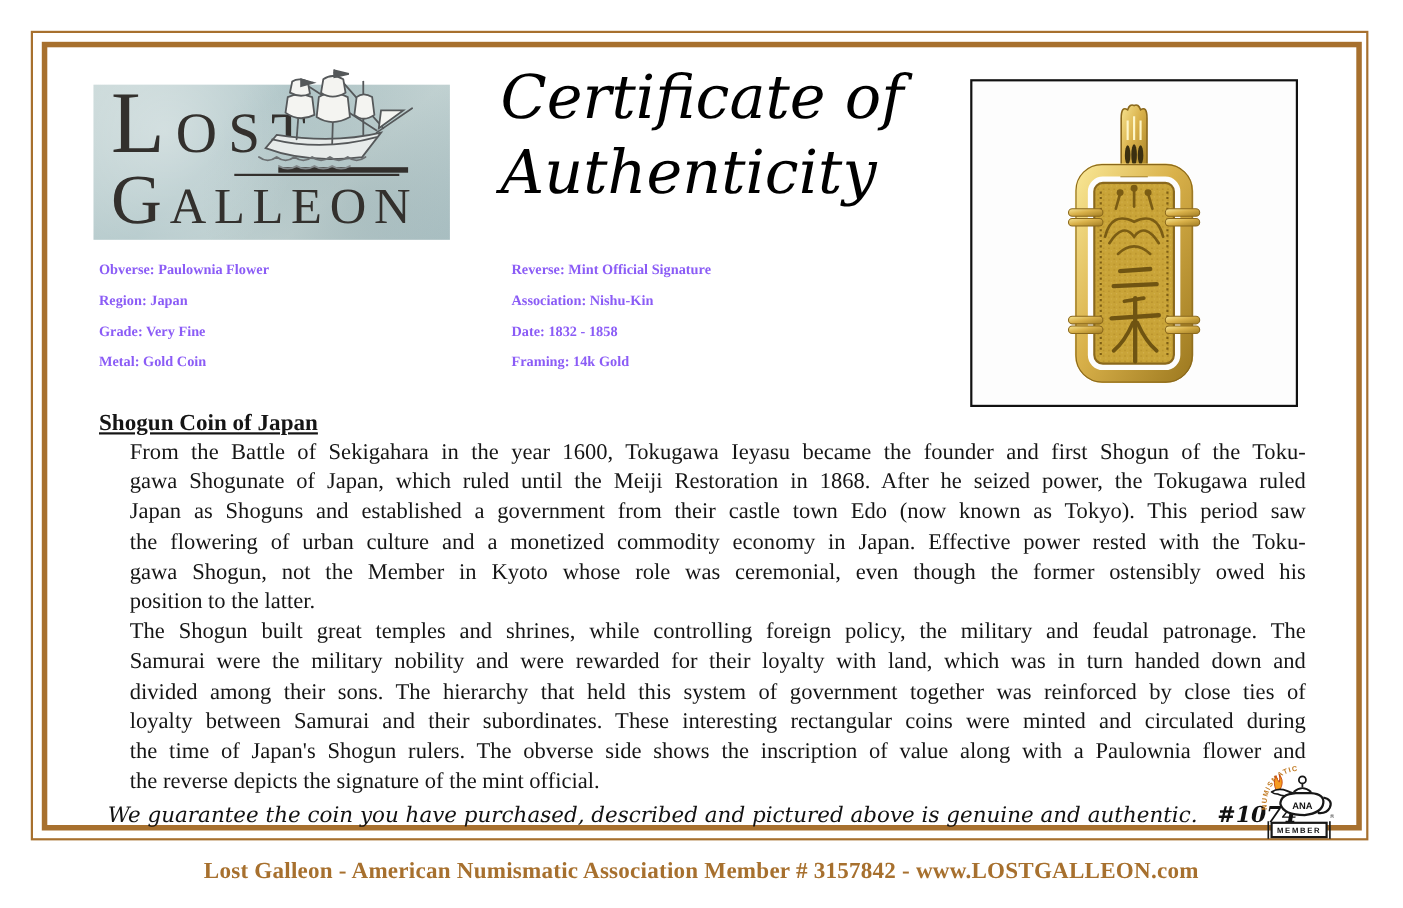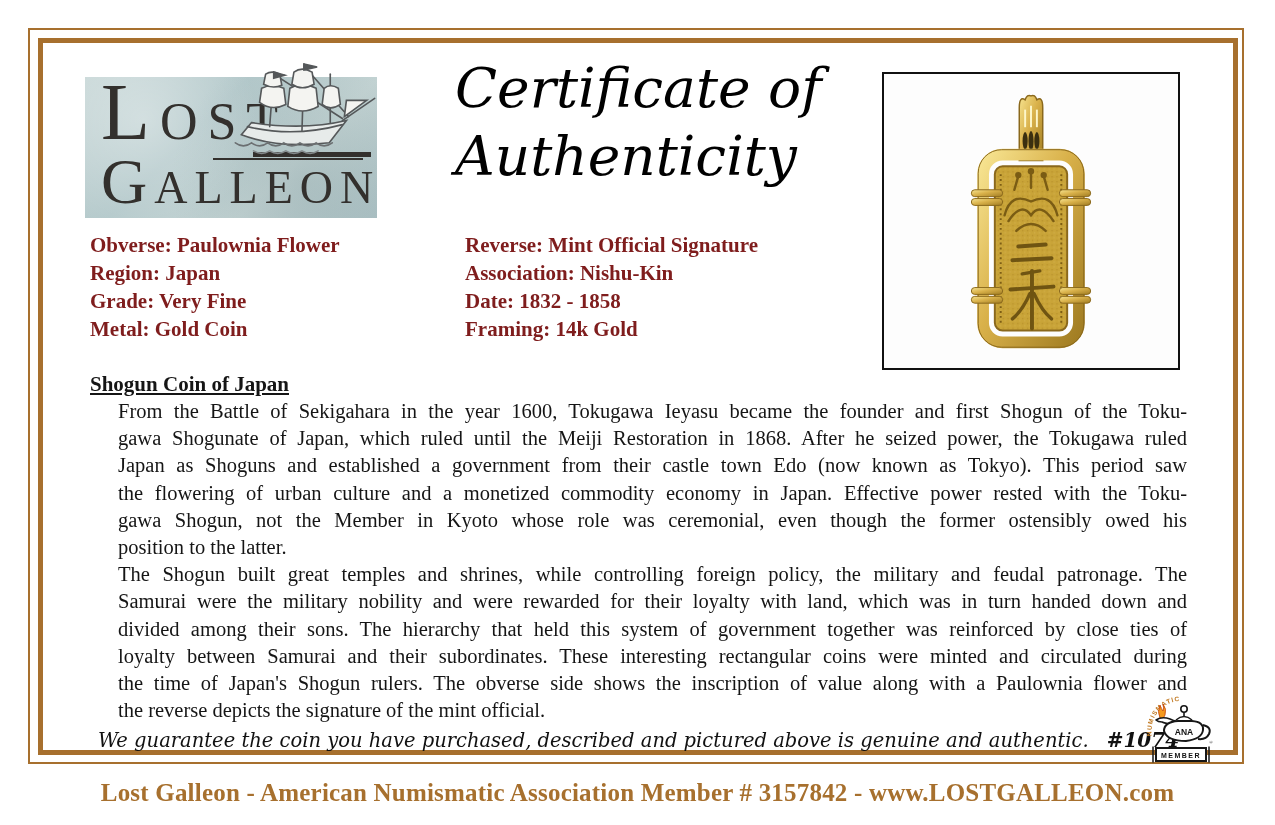--- a/index.html
+++ b/index.html
@@ -11,21 +11,21 @@
   .border-outer {
     position:absolute; left:28px; top:28px; width:1216px; height:736px;
     border:2px solid #a7702e; box-sizing:border-box;
   }
   .border-inner {
     position:absolute; left:38px; top:38px; width:1200px; height:717px;
     border:5px solid #a7702e; box-sizing:border-box;
   }
 
   
-  .logo { position:absolute; left:85px; top:60px; width:292px; height:158px; }
+  .logo { position:absolute; left:85px; top:60px; width:292px; height:158px;padding-left:32px; }
   .logo-bg {
     position:absolute; left:0; top:17px; right:0; bottom:0;
     background:
       radial-gradient(circle at 20% 30%, rgba(255,255,255,.35), rgba(255,255,255,0) 45%),
       radial-gradient(circle at 75% 75%, rgba(90,120,125,.18), rgba(255,255,255,0) 55%),
       linear-gradient(135deg,#c6d6d6 0%,#b4c9cb 38%,#c3d3d3 68%,#aec3c6 100%);
   }
   .logo-lost {
     position:absolute; left:16px; top:12px; font-size:52px; line-height:1;
     letter-spacing:10px; color:#33302d; font-family:"Liberation Serif",serif;
@@ -49,21 +49,21 @@
 
   
   .coin-box {
     position:absolute; left:882px; top:72px; width:298px; height:298px;
     border:2px solid #111; box-sizing:border-box; background:#fdfdfd;
     display:flex; justify-content:center;
   }
   .pendant { margin-top:18px; }
 
   
-  .details { position:absolute; top:231px; font-size:21px; font-weight:bold; line-height:28px; color:#7f1d1d; }
+  .details { position:absolute; top:231px; font-size:13px; font-weight:bold; line-height:28px; color:#8b5cf6; }
   .details.left { left:90px; }
   .details.right { left:465px; }
 
   
   .body-text { position:absolute; left:90px; top:371px; width:1097px; color:#151515; }
   .body-heading { font-weight:bold; font-size:21px; line-height:27px;text-decoration:underline; }
   .bline { font-size:20.5px; line-height:27.2px; text-align:justify; text-align-last:justify; white-space:normal;margin-left:28px; }
   .bline.last { text-align-last:left; }
 
   
@@ -72,21 +72,21 @@
     font-family:"DejaVu Serif", serif; font-style:italic; font-size:19.5px; color:#111;
   }
   .guarantee .num { font-weight:bold; margin-left:18px; font-size:20px; }
 
   
   .ana { position:absolute; left:1146px; top:694px; width:70px; height:74px; }
 
   
   .footer {
     position:absolute; left:0; top:779px; width:1275px; text-align:center;
-    color:#a7702e; font-weight:bold; font-size:25px; letter-spacing:.2px;
+    color:#a7702e; font-weight:bold; font-size:21px; letter-spacing:.2px;
   }
 </style>
 </head>
 <body>
 
 <div class="page">
 
   <div class="border-outer"></div>
   <div class="border-inner"></div>
 

